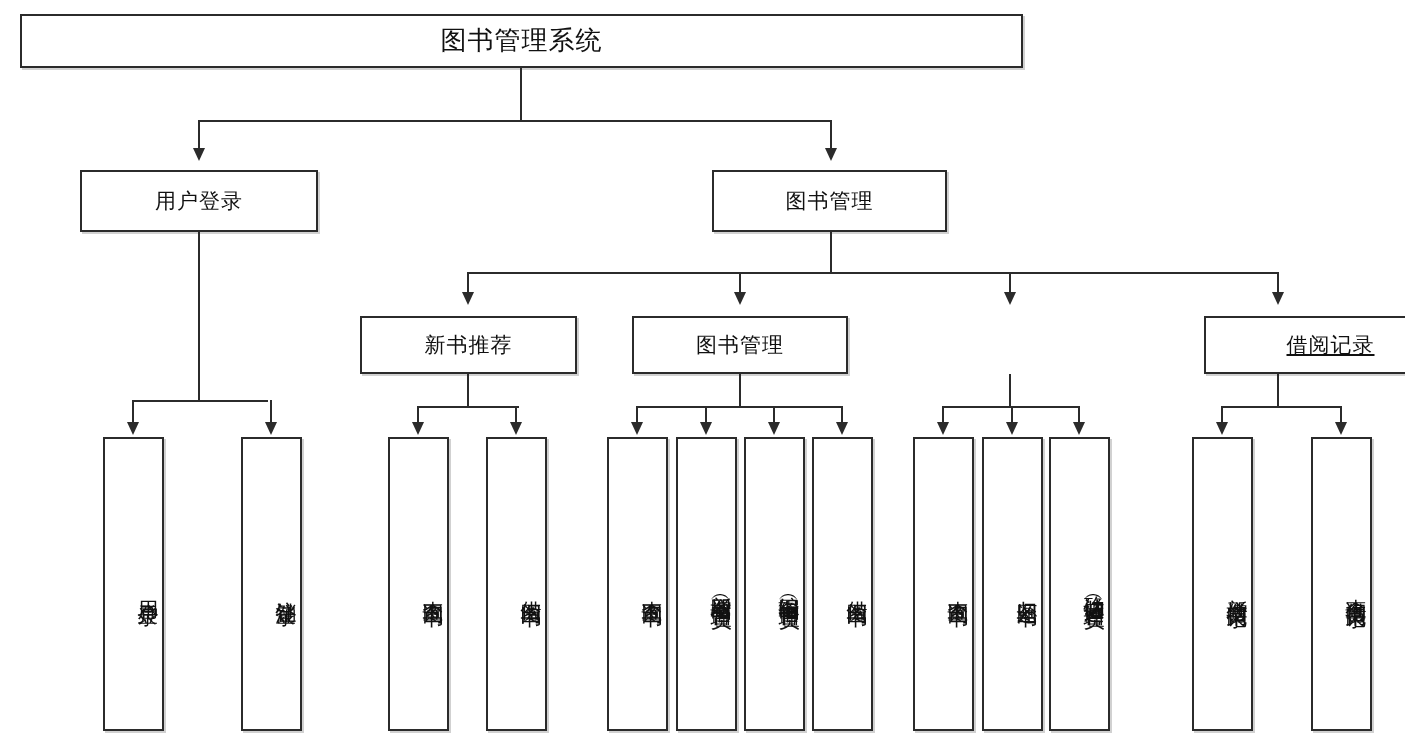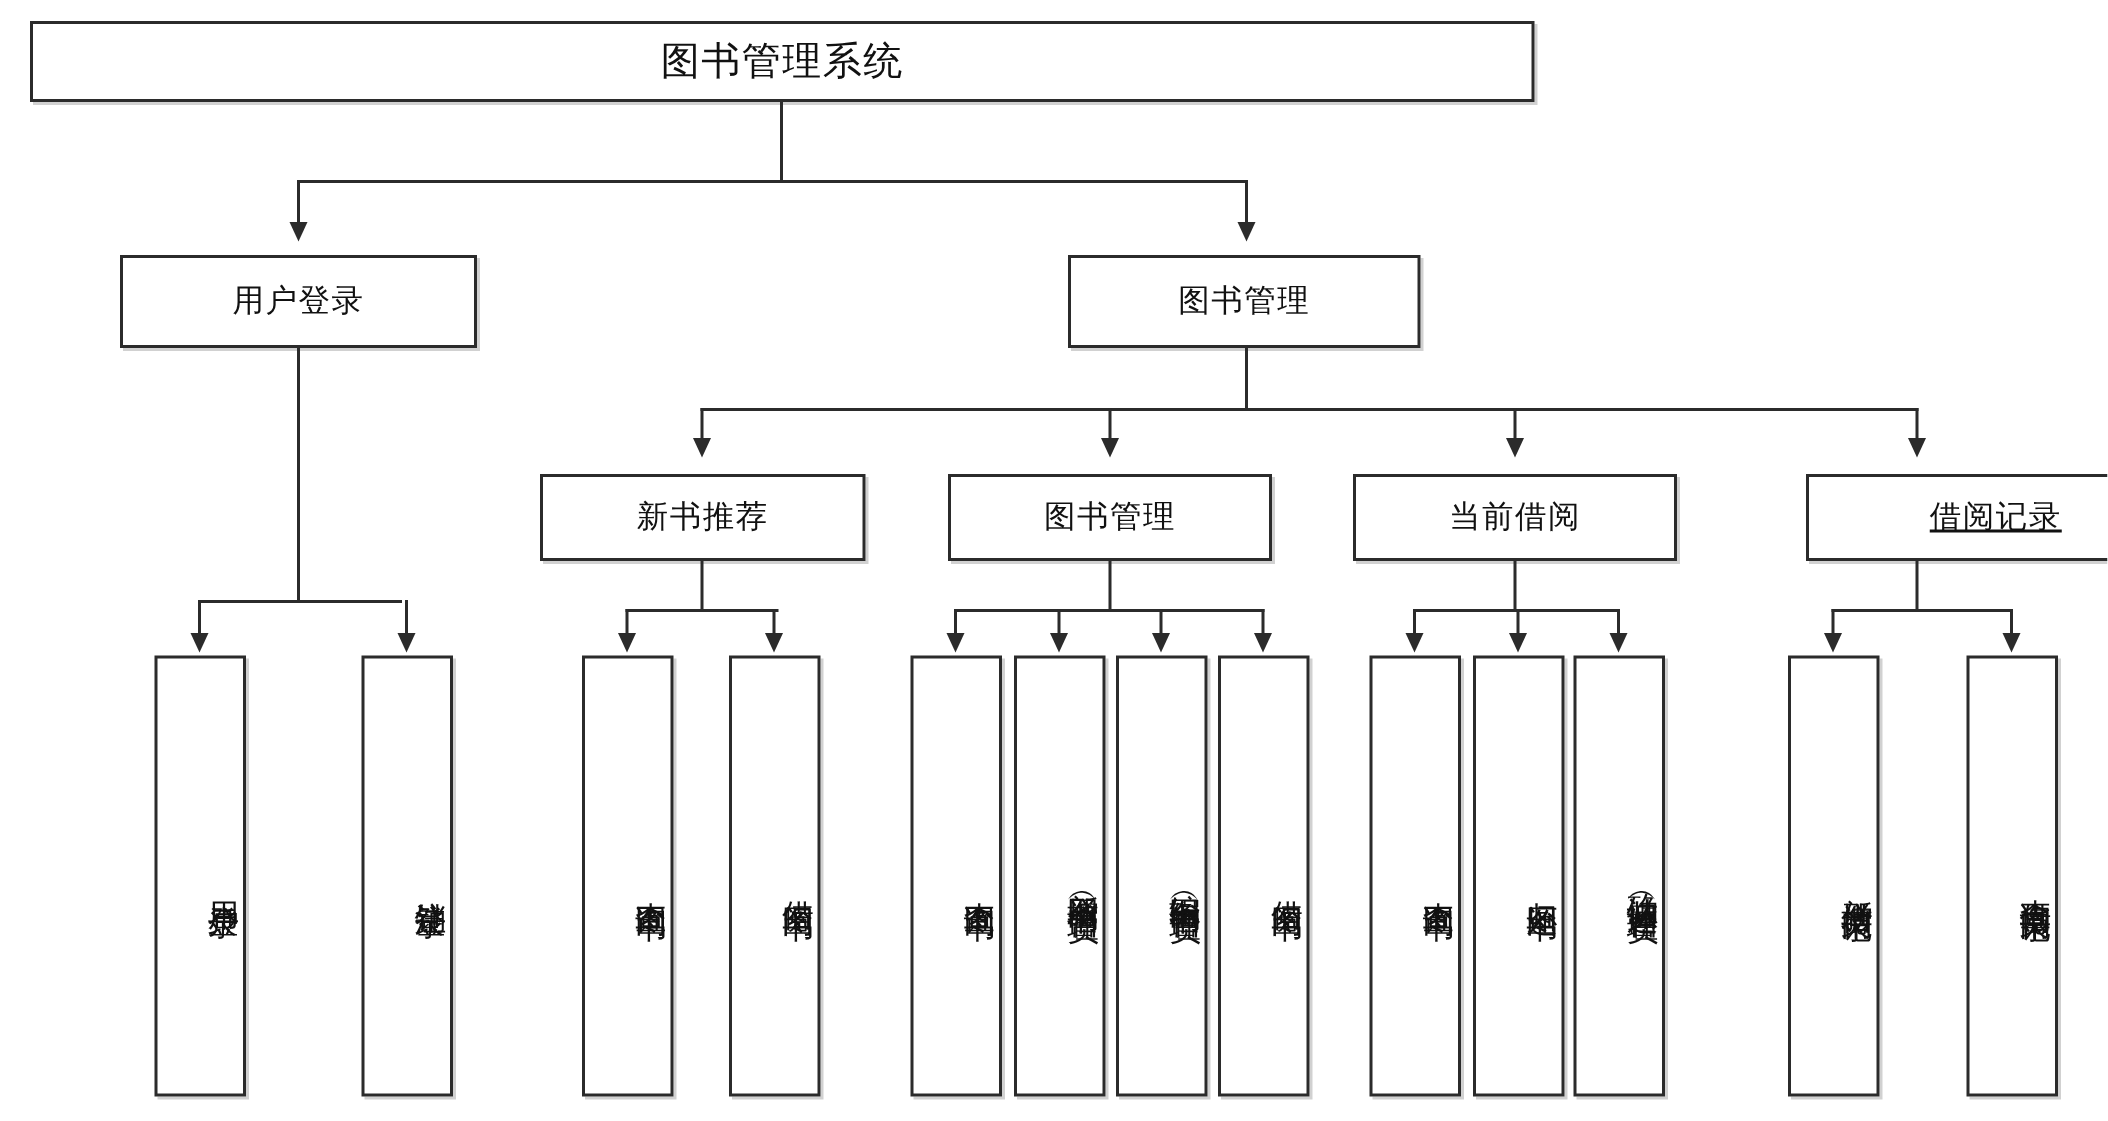--- a/index.html
+++ b/index.html
@@ -112,23 +112,20 @@
   <div class="arrow" style="left:1004px;top:292px;"></div>
   <div class="edge v" style="left:1277px;top:272px;width:2px;height:22px;"></div>
   <div class="arrow" style="left:1272px;top:292px;"></div>
 
   <div class="node horiz" style="left:360px;top:316px;width:217px;height:58px;">
     <span>新书推荐</span>
   </div>
   <div class="node horiz" style="left:632px;top:316px;width:216px;height:58px;">
     <span>图书管理</span>
   </div>
-  <div class="node horiz" style="left:902px;top:316px;width:216px;height:58px;">
-    <span>当前借阅</span>
-  </div>
   <div class="node horiz" style="left:1204px;top:316px;width:253px;height:58px;text-decoration:underline;">
     <span>借阅记录</span>
   </div>
 
   <div class="edge v" style="left:467px;top:374px;width:2px;height:32px;"></div>
   <div class="edge h" style="left:417px;top:406px;width:102px;height:2px;"></div>
   <div class="edge v" style="left:417px;top:406px;width:2px;height:18px;"></div>
   <div class="arrow" style="left:412px;top:422px;"></div>
   <div class="edge v" style="left:515px;top:406px;width:2px;height:18px;"></div>
   <div class="arrow" style="left:510px;top:422px;"></div>

